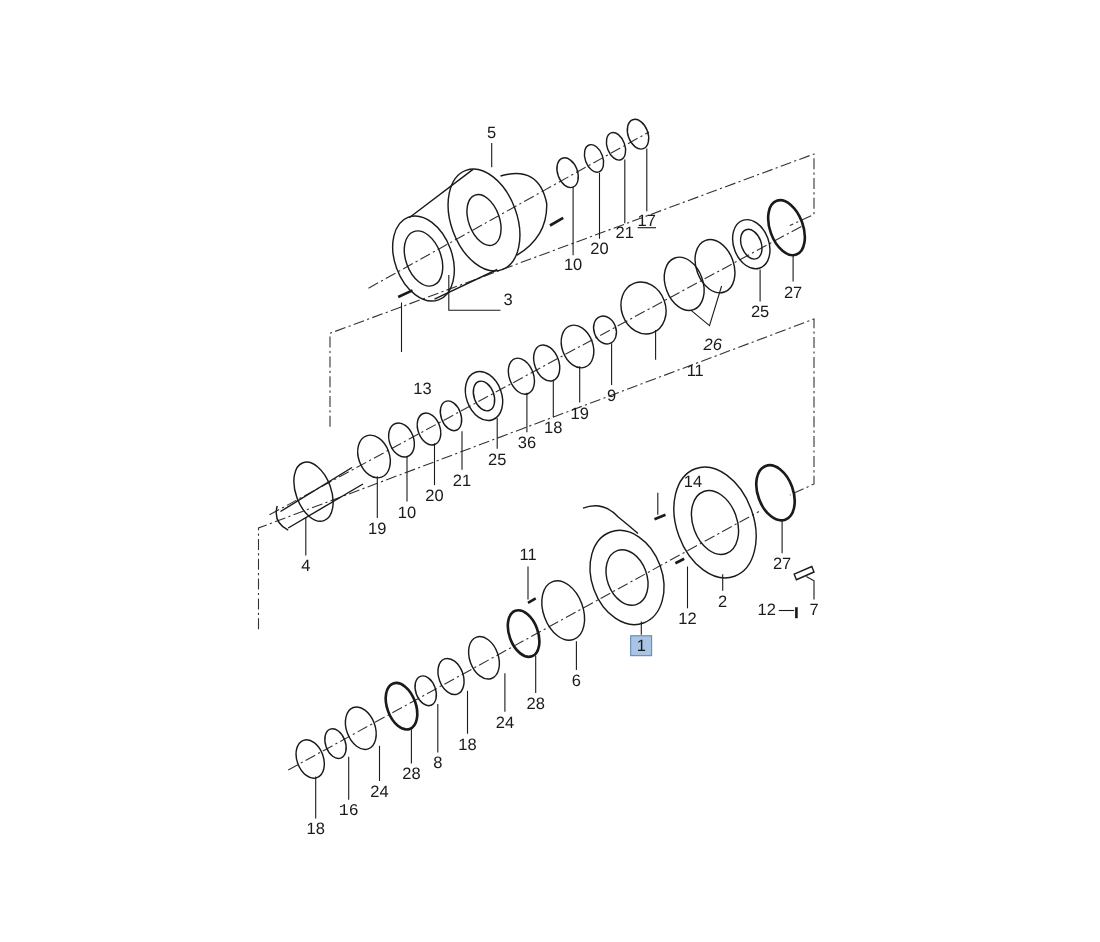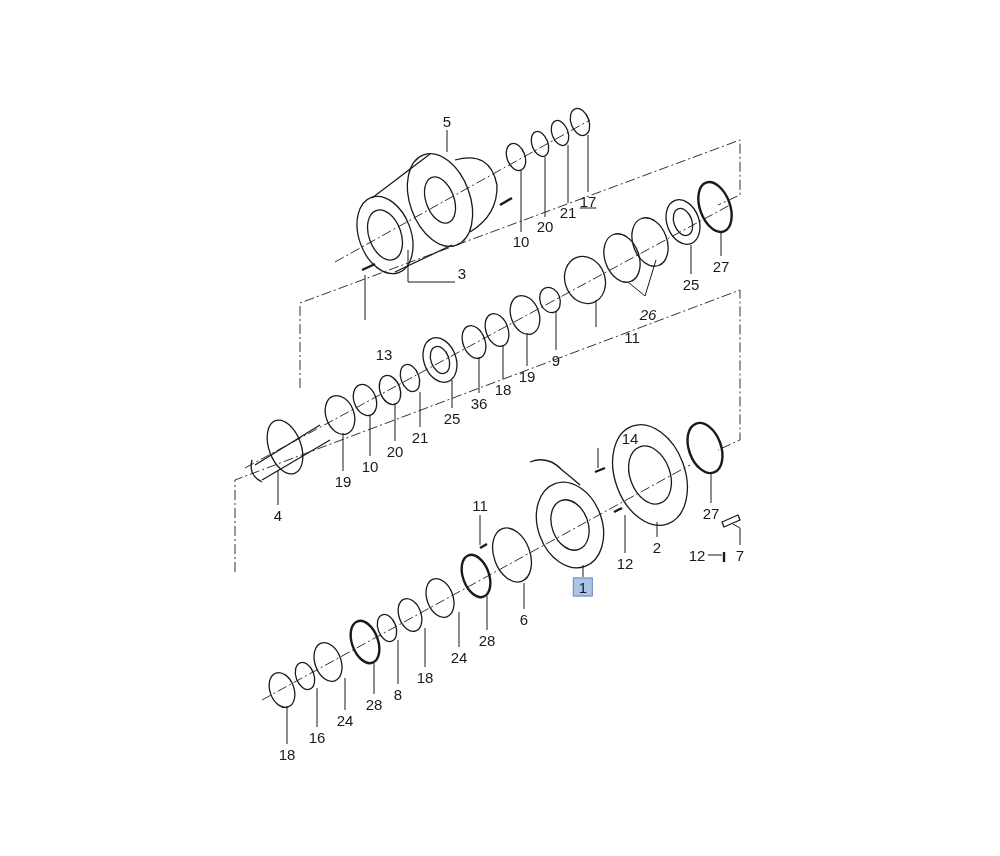--- a/index.html
+++ b/index.html
@@ -168,15 +168,15 @@
     <div class="lbl" style="left: 697px; top: 555px;">12</div>
     <div class="lbl" style="left: 740px; top: 555px;">7</div>
     <div class="lbl hl" style="left: 583px; top: 587px; background: rgb(169, 196, 228);">1</div>
     <div class="lbl" style="left: 524px; top: 619px;">6</div>
     <div class="lbl" style="left: 487px; top: 640px;">28</div>
     <div class="lbl" style="left: 459px; top: 657px;">24</div>
     <div class="lbl" style="left: 425px; top: 677px;">18</div>
     <div class="lbl" style="left: 398px; top: 694px;">8</div>
     <div class="lbl" style="left: 374px; top: 704px;">28</div>
     <div class="lbl" style="left: 345px; top: 720px;">24</div>
-    <div class="lbl" style="left: 317px; top: 737px;">16</div>
+    <div class="lbl" style="left: 317px; top: 737px; font-family: Liberation Mono, monospace;">16</div>
     <div class="lbl" style="left: 287px; top: 754px;">18</div>
   </div>
 
 </body></html>

